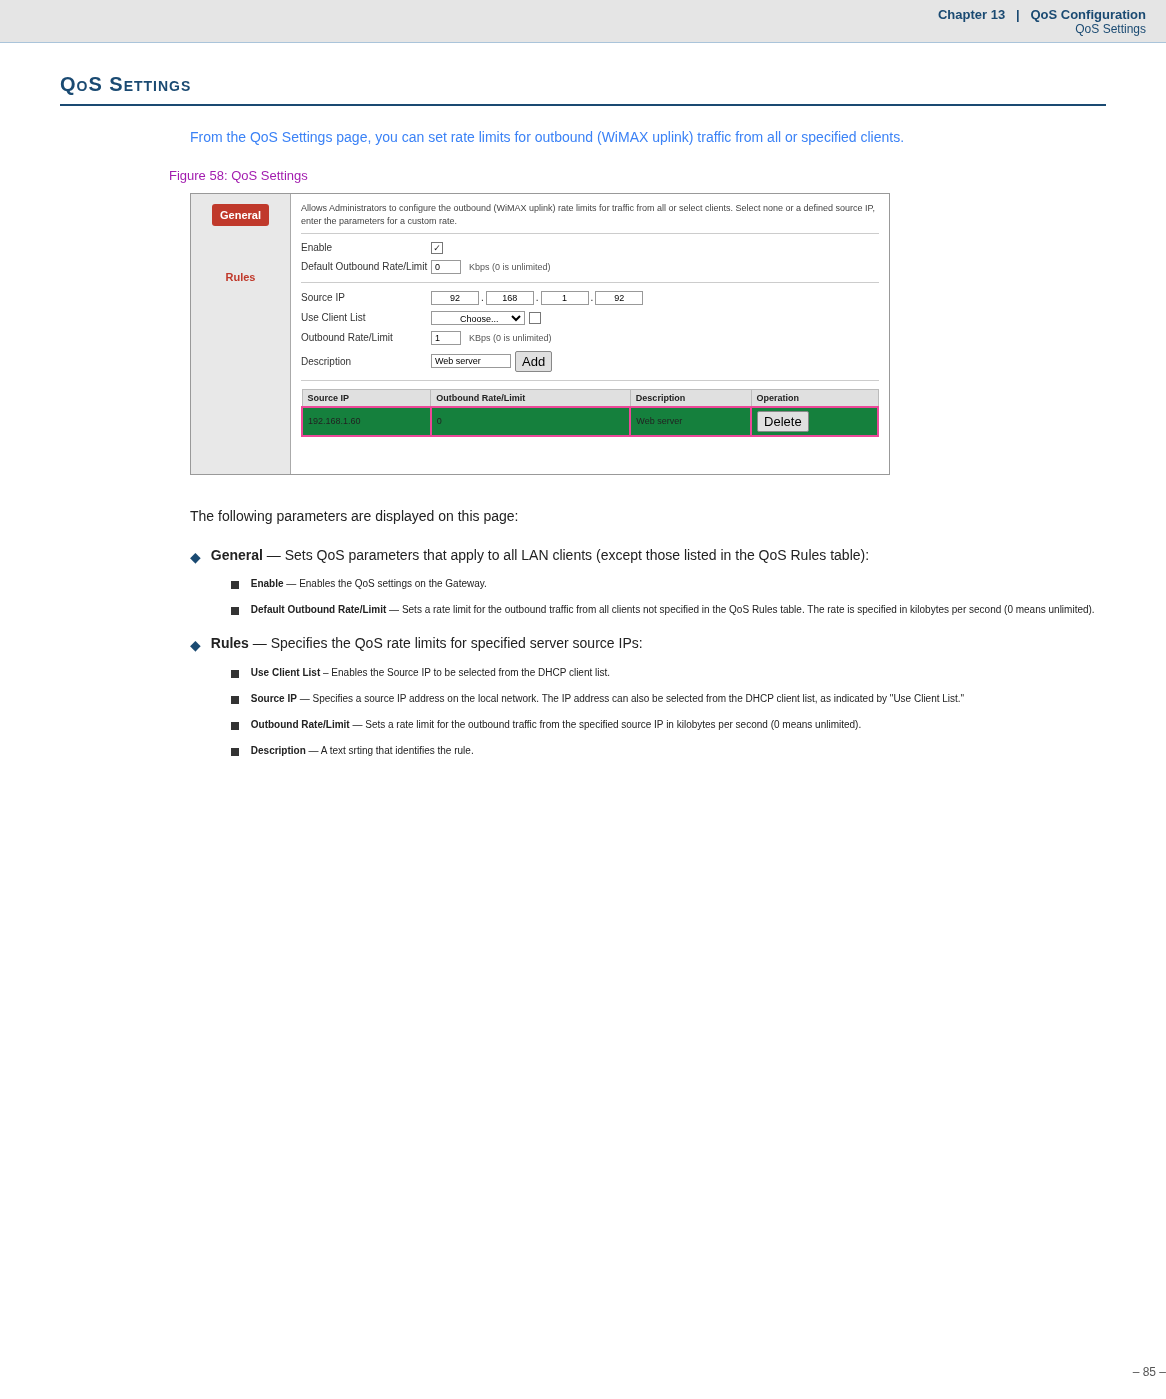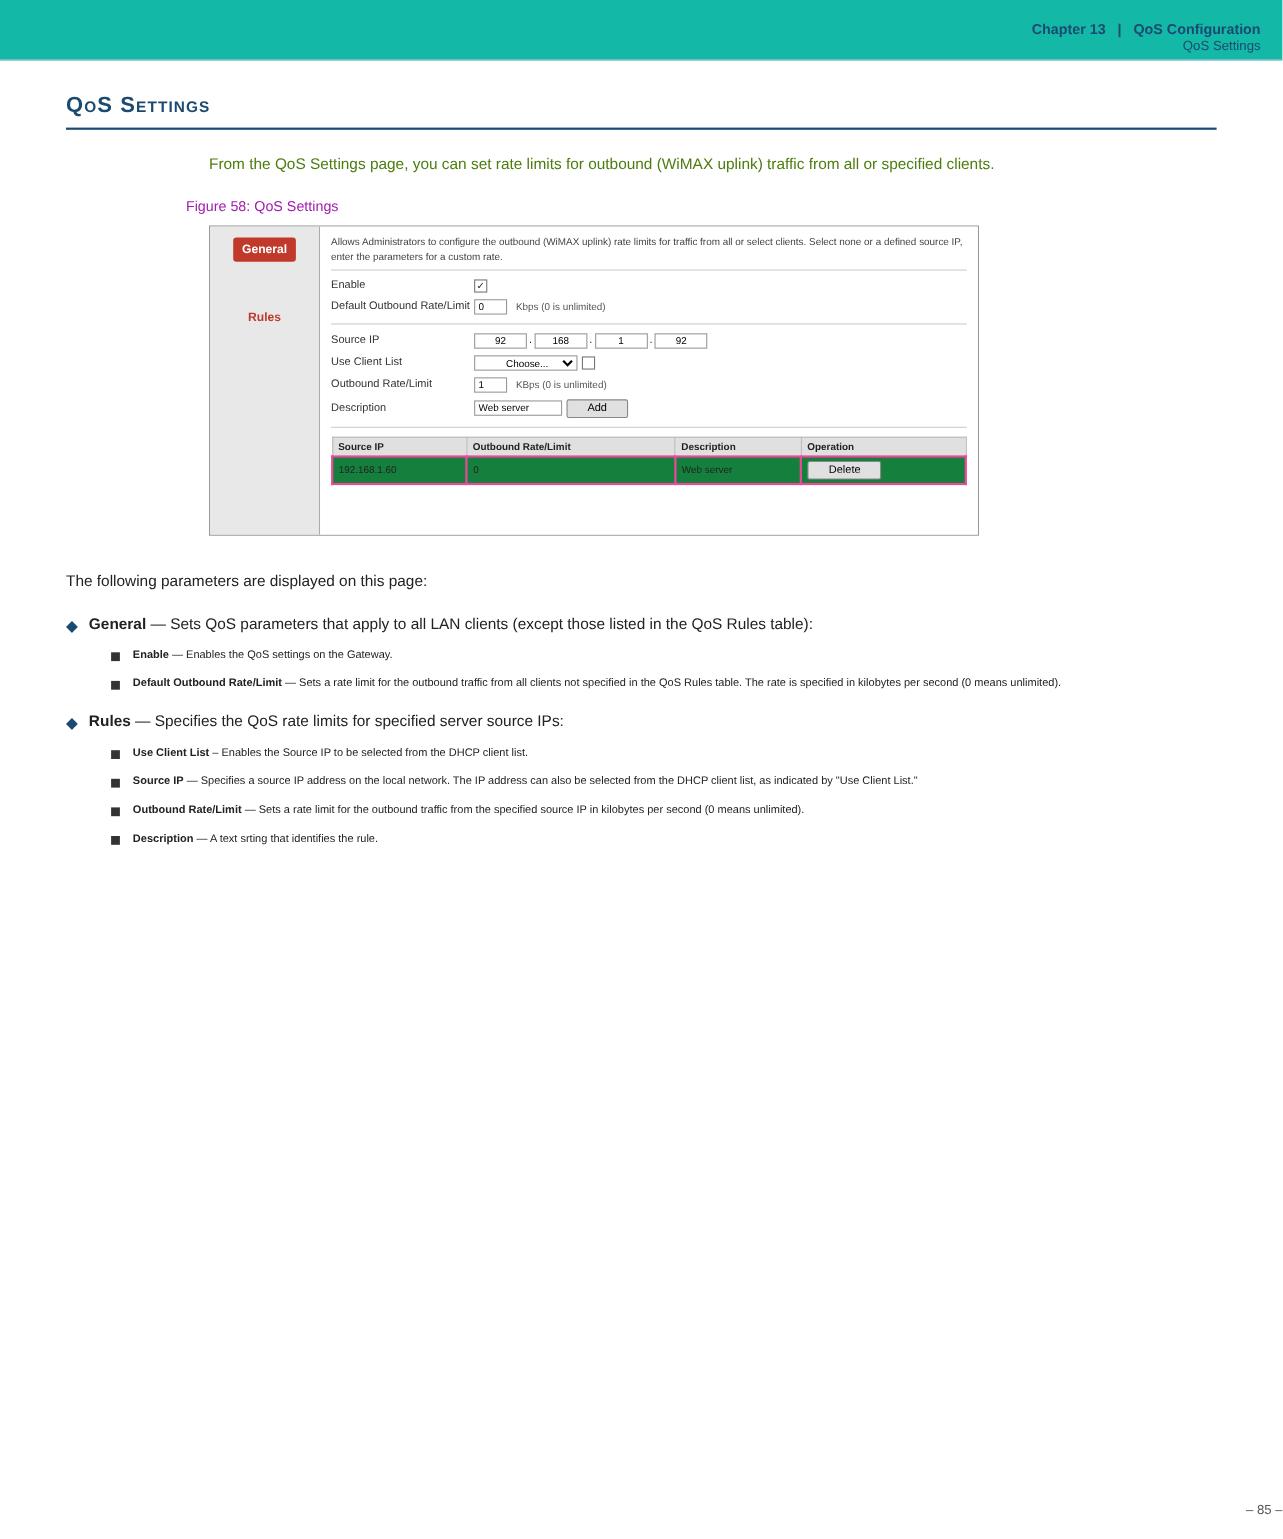--- a/index.html
+++ b/index.html
@@ -8,22 +8,22 @@
       font-size: 14px;
       background: #fff;
       color: #222;
       width: 1166px;
       min-height: 1399px;
       position: relative;
     }
 
     
     .page-header {
-      background: #14b8a6;
-      padding: 18px 20px 6px 0;
+      background: #e5e5e5;
+      padding: 6px 20px 6px 0;
       text-align: right;
       border-bottom: 1px solid #aac4da;
     }
     .page-header .chapter-label {
       font-size: 13px;
       font-weight: bold;
       color: #1a4a72;
     }
     .page-header .chapter-sub {
       font-size: 12px;
@@ -46,21 +46,21 @@
       padding-bottom: 8px;
       border-bottom: 2px solid #1a4a72;
       margin-bottom: 20px;
     }
 
     .intro-text {
       margin-left: 130px;
       margin-bottom: 20px;
       font-size: 14px;
       line-height: 1.6;
-      color: #4d7c0f;
+      color: #3b82f6;
     }
 
     
     .figure-caption {
       margin-left: 109px;
       margin-bottom: 10px;
       font-size: 13px;
       font-weight: normal;
       color: #a21caf;
     }
@@ -203,28 +203,29 @@
 
     .qos-table td {
       border: 2px solid #ec4899;
       padding: 3px 5px;
       background: #15803d;
     }
 
     .qos-btn {
       border: 1px solid #888;
       background: #e0e0e0;
-      padding: 2px 18px;
-      font-size: 10px;
+      padding: 2px 6px;
+      font-size: 13px;
       cursor: pointer;
       border-radius: 2px;
     }
 
     
     .desc-list {
+      margin-left: 130px;
       margin-top: 10px;
     }
 
     .desc-para {
       margin-bottom: 16px;
       font-size: 14px;
       line-height: 1.6;
       color: #222;
     }
 

